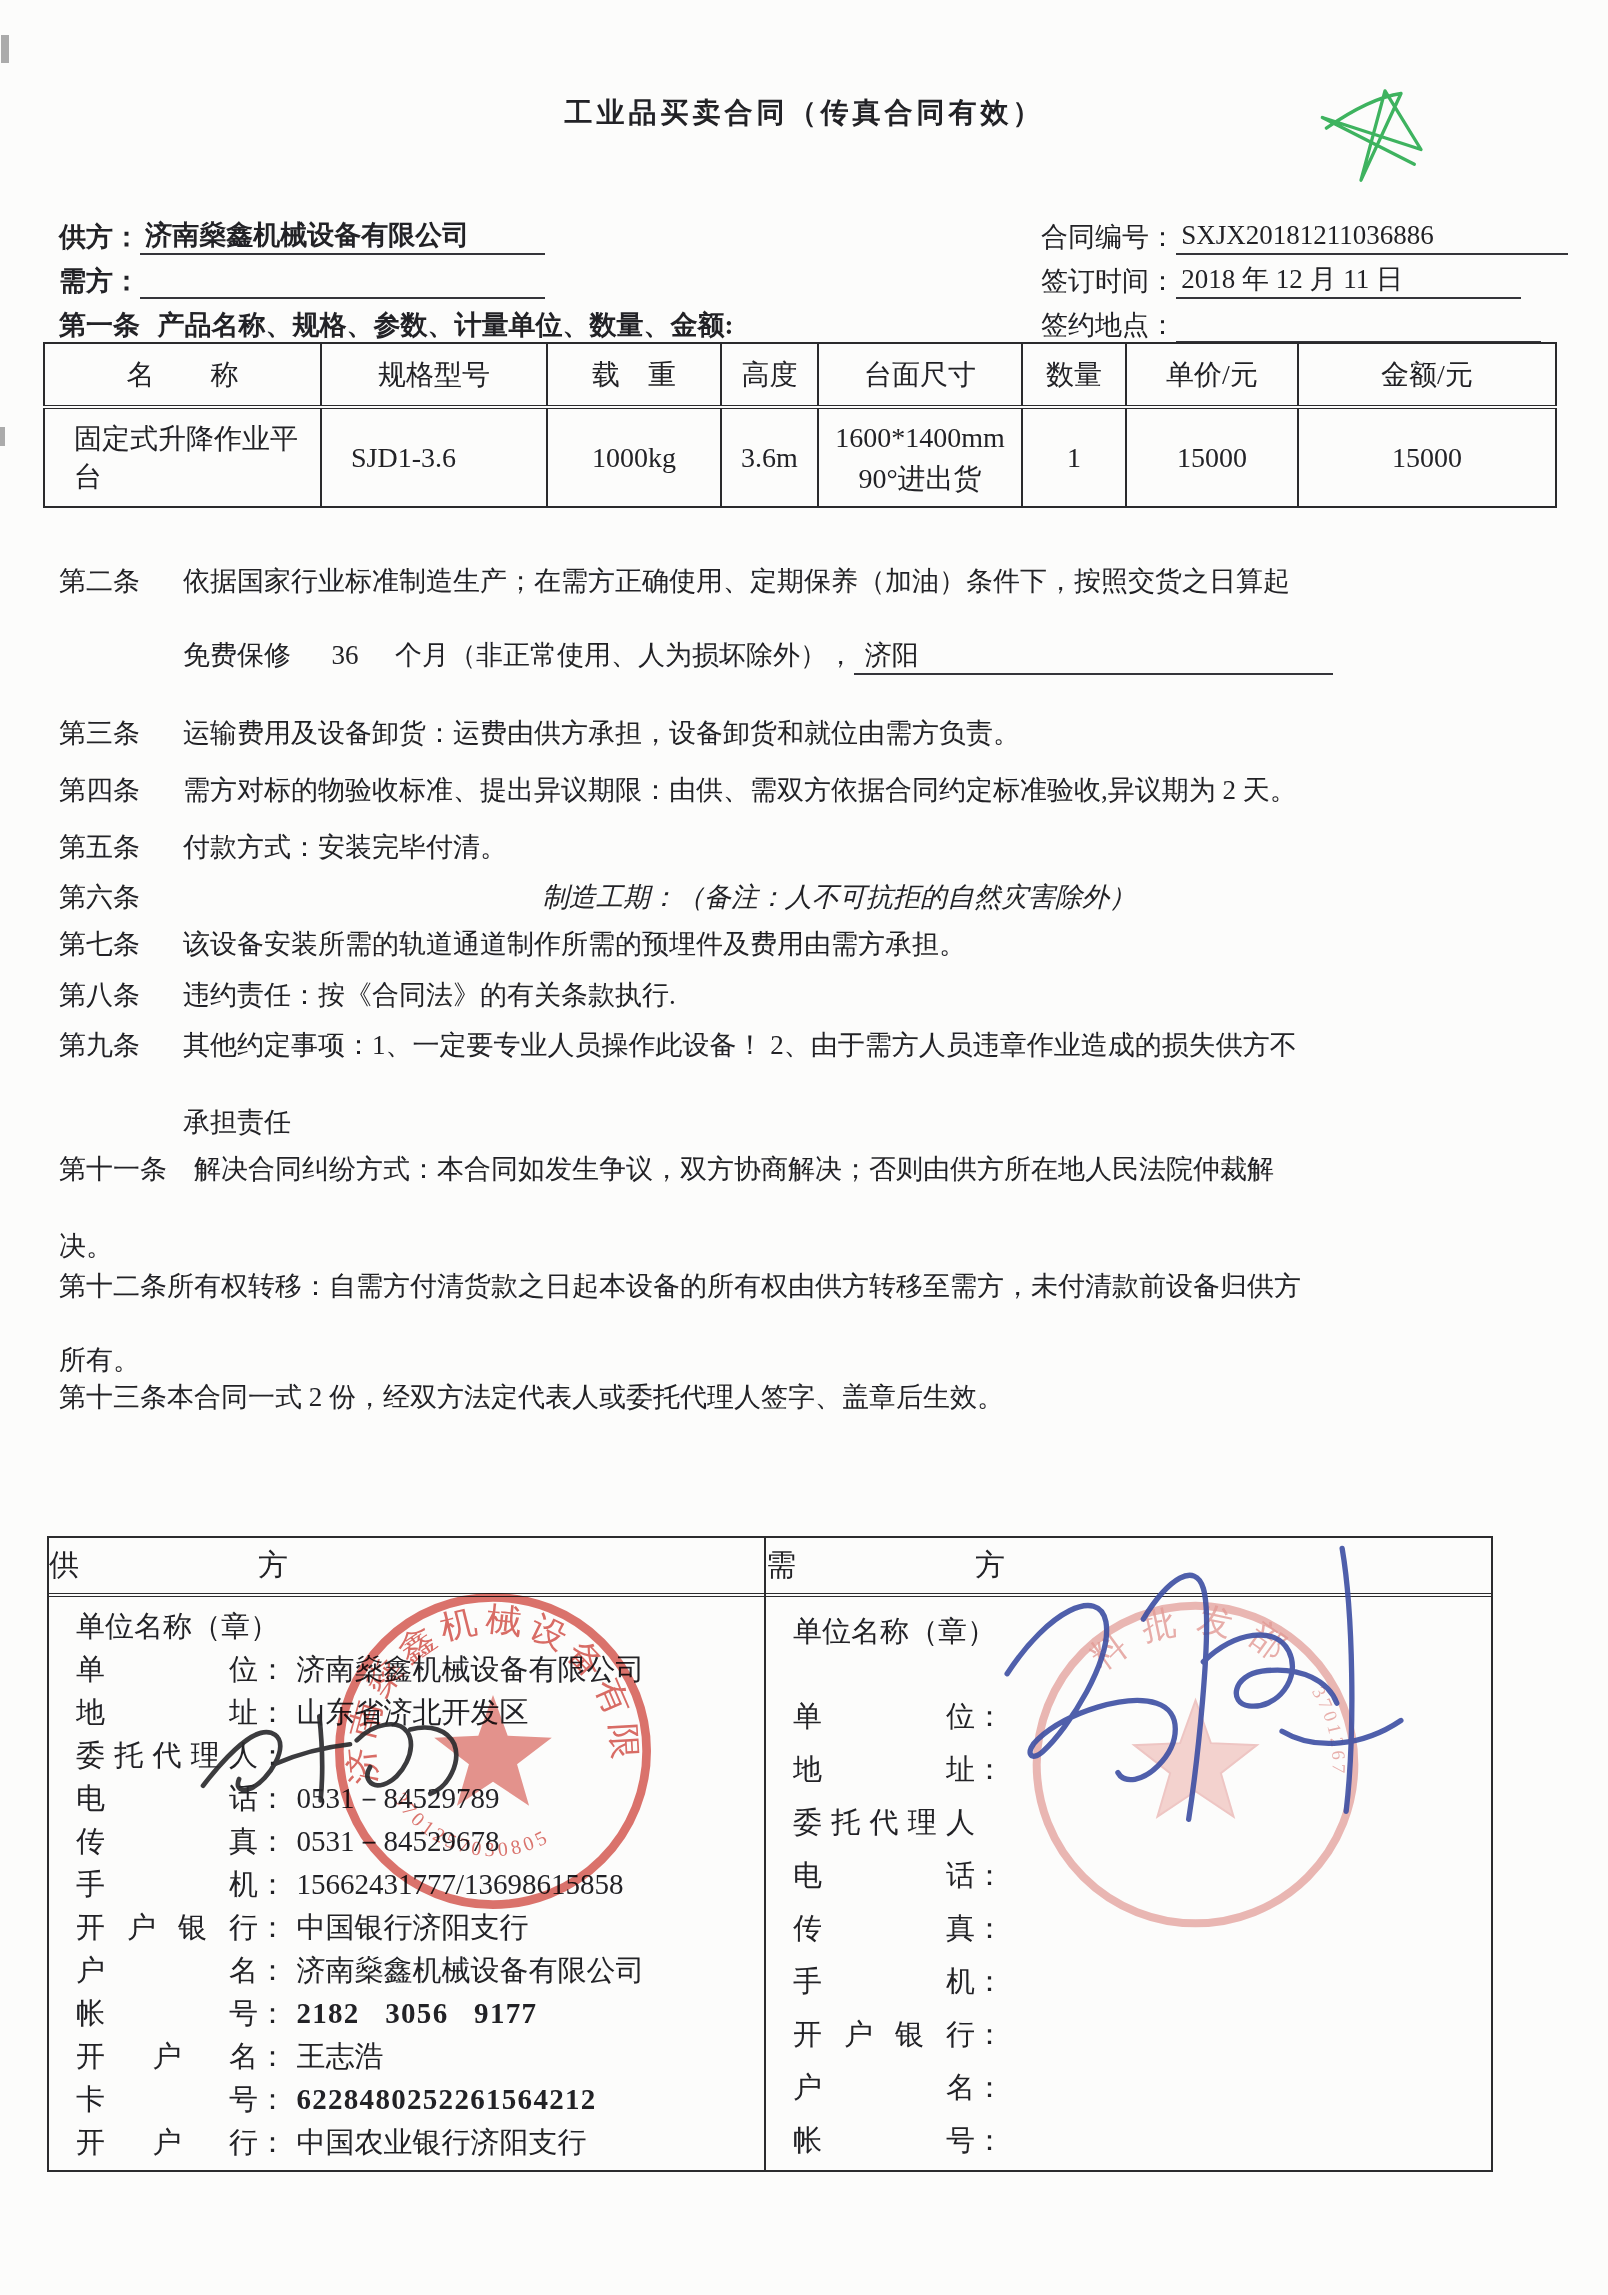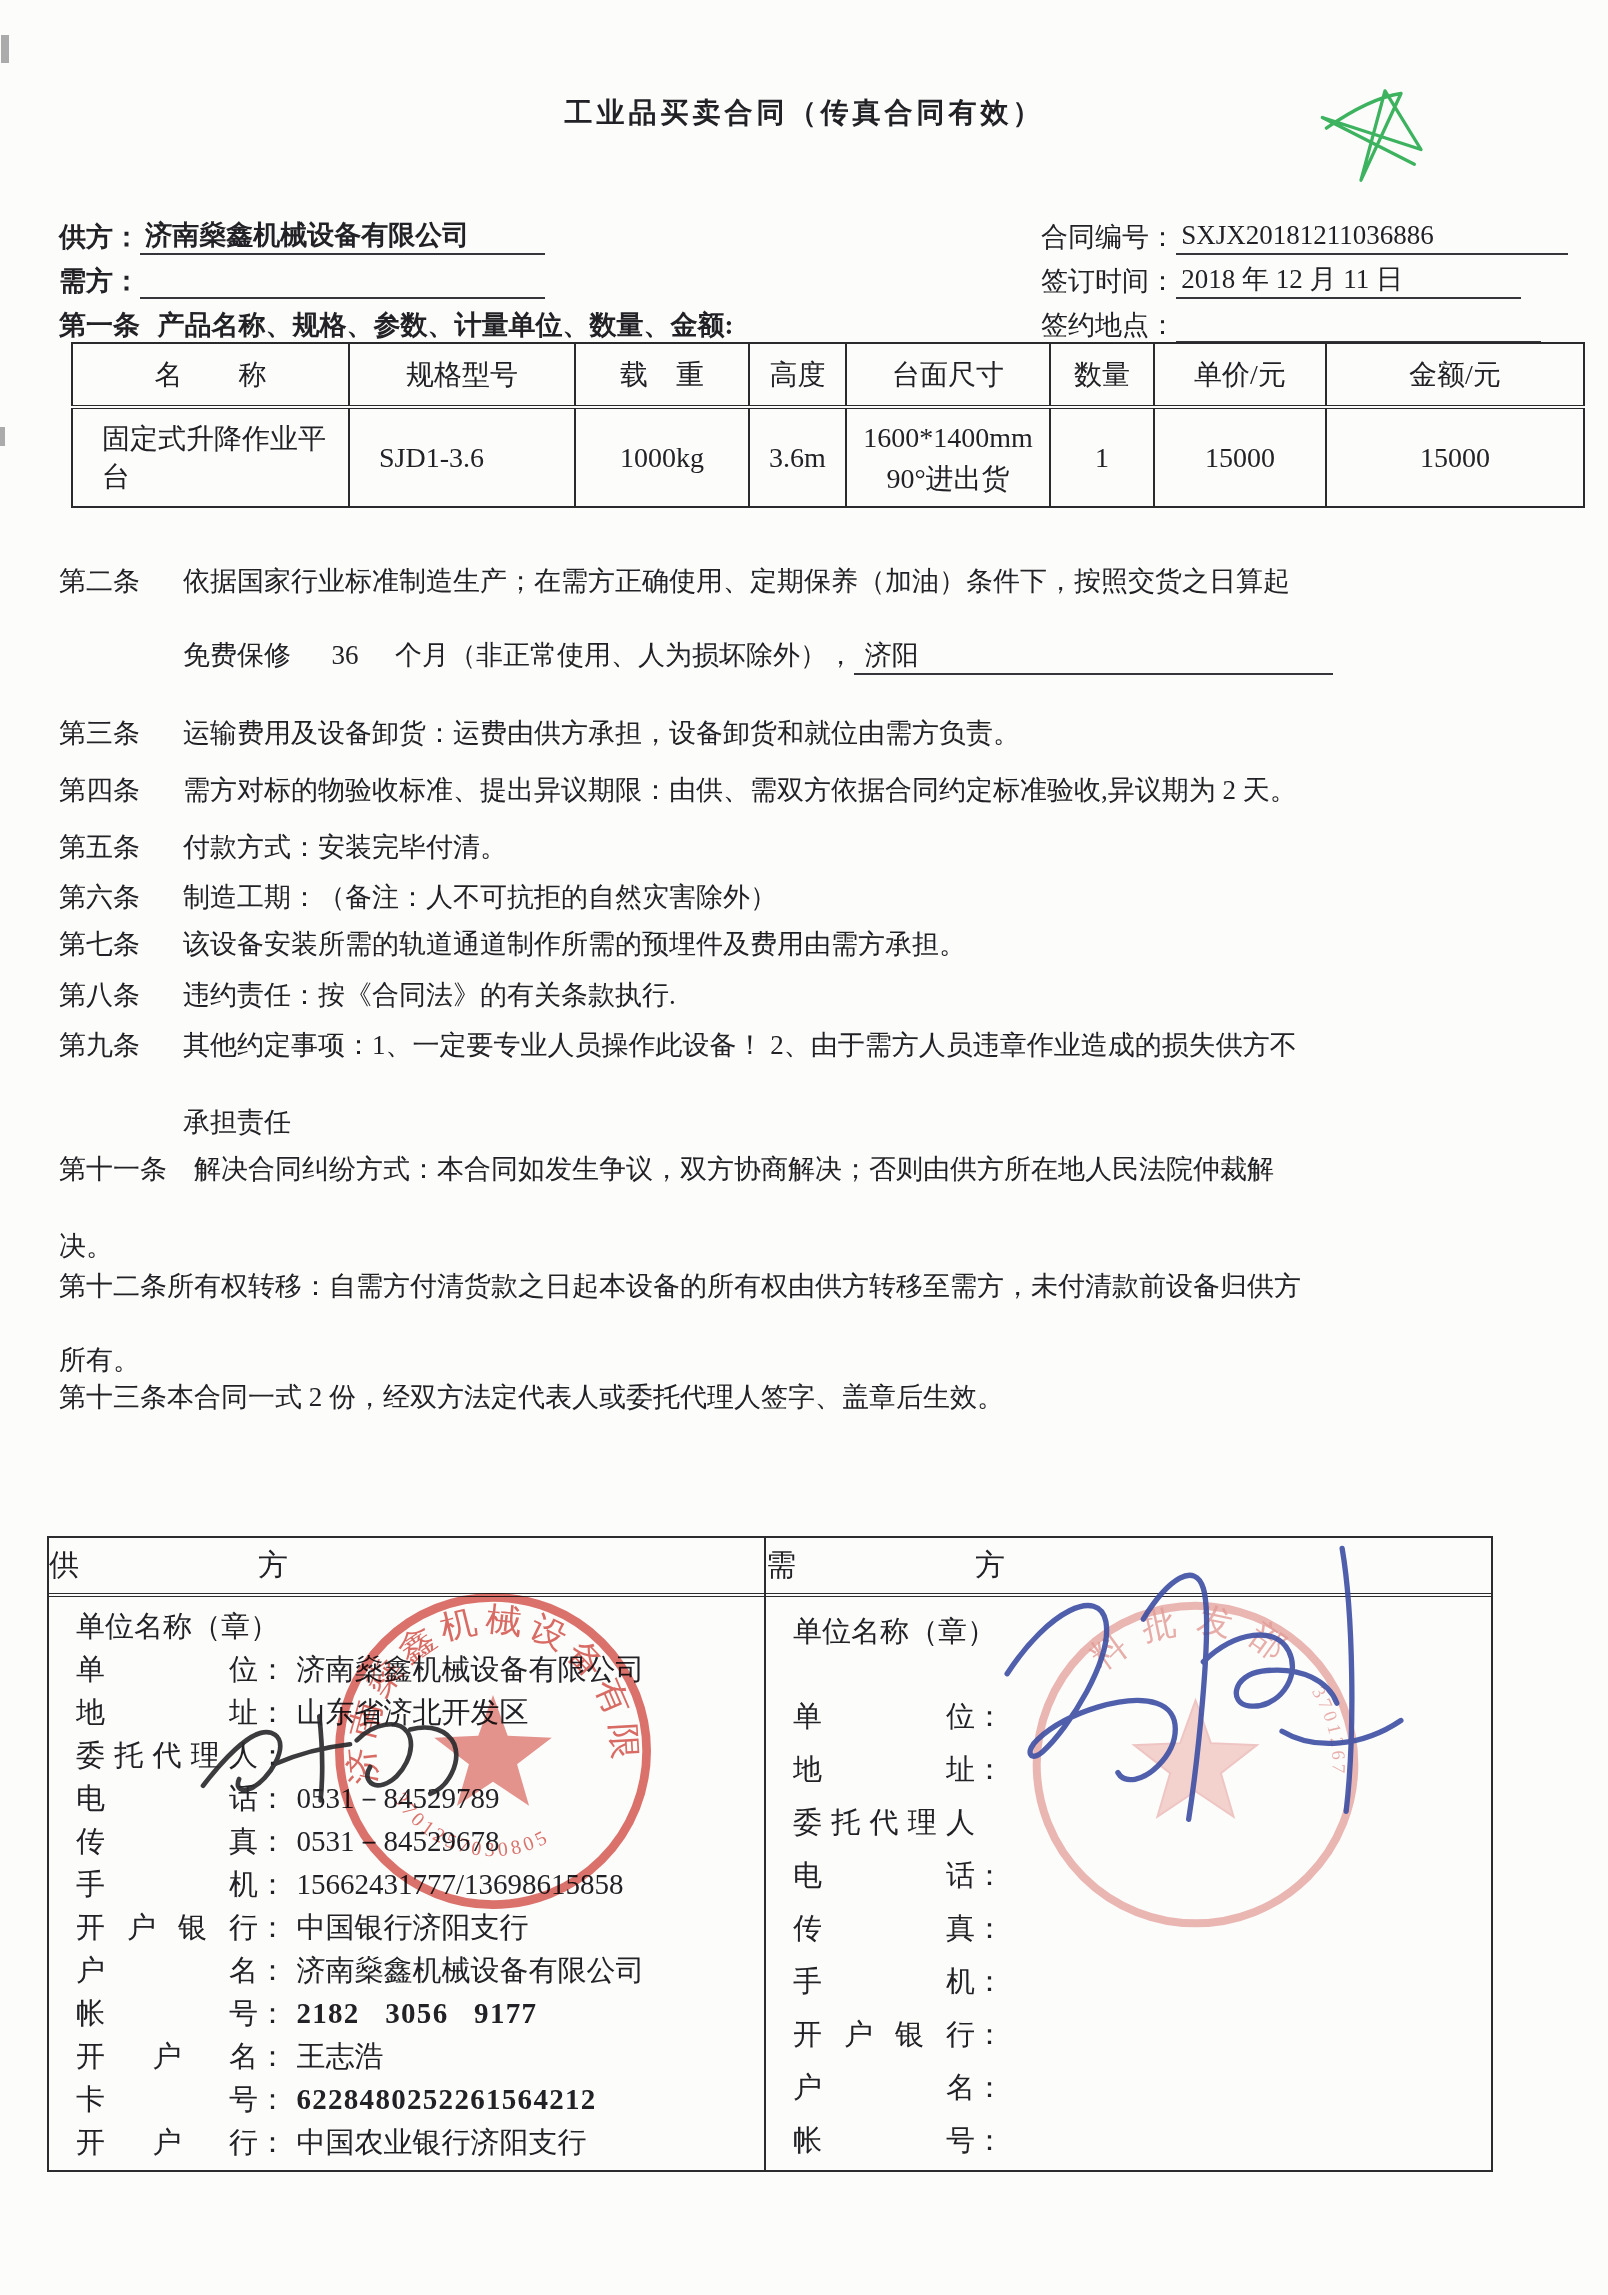--- a/index.html
+++ b/index.html
@@ -20,21 +20,21 @@
   .hdr-left{display:flex; align-items:flex-end;font-weight:bold;}
   .hdr-right{width:528px; display:flex; align-items:flex-end;}
   .ul{display:inline-block; border-bottom:2px solid #35353a; min-height:33px; vertical-align:bottom; padding:0 5.3px;}
   .ul.w590{min-width:394px;}
   .ul.w570{min-width:381px;}
   .ul.w500{min-width:334px;}
   .ul.w530{min-width:354px;}
   .gap{display:inline-block;width:17.4px;}
   
   table.prod{
-    position:absolute; top:342px; left:71px; width:1511px;
+    position:absolute; top:342px; left:43px; width:1511px;
     border-collapse:collapse; table-layout:fixed; font-size:28px;
   }
   table.prod, table.prod th, table.prod td{border:2px solid #2a2a2c;}
   table.prod{border-width:2.7px;}
   table.prod th{height:59px; font-weight:normal; text-align:center; border-bottom:4.7px double #2a2a2c;}
   table.prod td{height:95px; text-align:center;}
   table.prod td.al{text-align:left; padding-left:29px;}
   table.prod .two-line div{line-height:41px;}
   table.prod tr.rmb td{height:47px; text-align:left; padding-left:18.7px; border-top:4px double #2a2a2c;}
   
@@ -42,21 +42,21 @@
   .cl{display:flex; line-height:35px;}
   .cl .num{width:124px; flex:none;}
   .cl .txt{flex:1;}
   .pline{line-height:35px;}
   .mt58{margin-top:39px;} .mt62{margin-top:41px;} .mt33{margin-top:22px;}
   .mt23{margin-top:15.4px;} .mt18{margin-top:12px;} .mt63{margin-top:42px;}
   .mt8{margin-top:5.3px;} .mt3{margin-top:2px;}
   .months{display:inline-block; width:100px; text-align:center;}
   .wprefix{margin-right:4px;}
   .place-ul{display:inline-block; border-bottom:2px solid #35353a; min-width:468px; padding-left:10.7px; min-height:33px;}
-  .c6wrap{flex:1; display:flex; justify-content:flex-start; padding-right:79px;}
+  .c6wrap{flex:1; display:flex; justify-content:center; padding-right:79px;font-style:italic;}
   
   .party-table{
     position:absolute; top:1536px; left:47px; width:1446px; height:636px;
     border:2.7px solid #2c2c2e; display:flex; box-sizing:border-box; font-size:29px;
   }
   .party{box-sizing:border-box;}
   .party.sup{width:715px;}
   .party.buy{flex:1; border-left:2px solid #2c2c2e;}
   .party-head{
     height:59px; box-sizing:border-box; border-bottom:4.7px double #2c2c2e;

